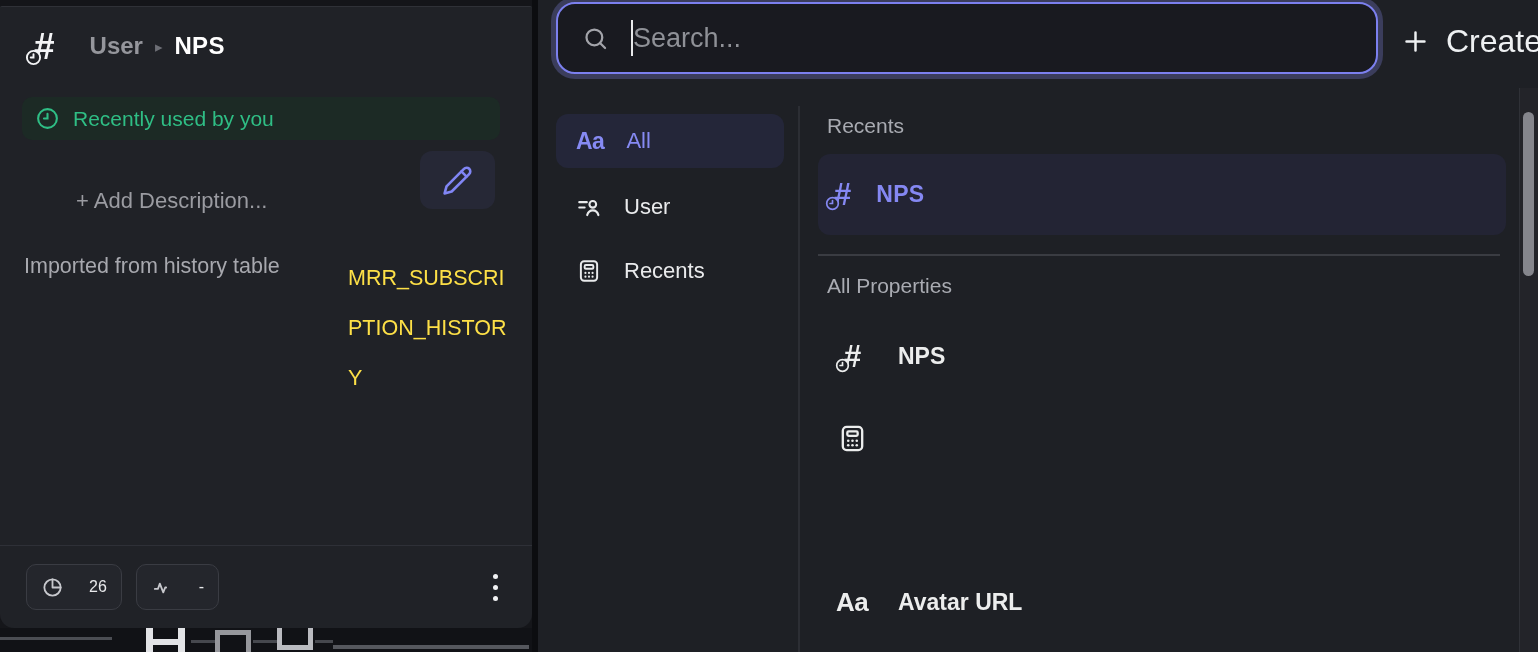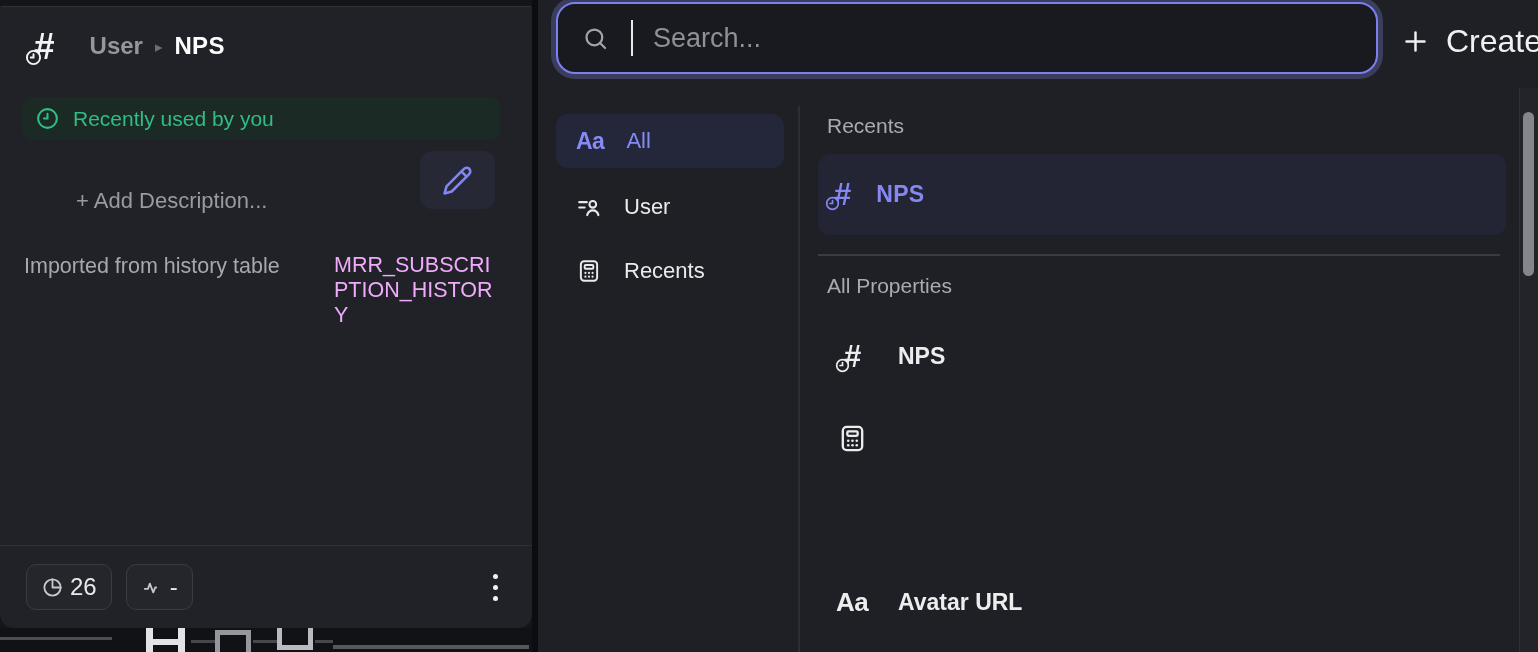--- a/index.html
+++ b/index.html
@@ -30,27 +30,27 @@
     background:#1c2a25; border-radius:10px; display:flex; align-items:center; gap:13px;
     padding-left:13px; color:#2fbe85; font-size:21px; }
   .recent-banner svg { width:25px; height:25px; }
 
   .add-desc { position:absolute; left:36px; top:181px; font-size:22px; color:#9a9ba1; cursor:pointer;margin-left:40px; }
   .edit-btn { position:absolute; left:420px; top:144px; width:75px; height:58px; border-radius:12px;
     background:#262836; display:flex; align-items:center; justify-content:center; cursor:pointer; }
   .edit-btn svg { width:31px; height:31px; color:#8186f5; }
 
   .import-label { position:absolute; left:24px; top:247px; font-size:21.5px; color:#a7a8ae; }
-  .import-value { position:absolute; left:334px; top:246px; width:160px; font-size:21.5px;
-    line-height:25px; color:#f0abfc; word-break:break-all; }
+  .import-value { position:absolute; left:348px; top:246px; width:160px; font-size:21.5px;
+    line-height:50px; color:#fde047; word-break:break-all; }
 
   .lp-footer { position:absolute; left:0; right:0; bottom:0; height:83px; border-top:1px solid #2e3037;
     display:flex; align-items:center; padding:0 26px; gap:14px; }
   .chip { height:46px; border:1px solid #3a3c43; border-radius:10px; background:#24262c;
-    display:flex; align-items:center; gap:6px; padding:0 14px; color:#e8e9eb; font-size:24px; cursor:pointer; }
+    display:flex; align-items:center; gap:25px; padding:0 14px; color:#e8e9eb; font-size:16px; cursor:pointer; }
   .chip svg { width:23px; height:23px; color:#c7c8cd; }
   .kebab { margin-left:auto; display:flex; flex-direction:column; gap:6px; padding:8px; cursor:pointer; }
   .kebab i { width:5px; height:5px; border-radius:50%; background:#f1f2f4; }
 
   
   .top-strip { position:absolute; left:0; top:0; width:532px; height:6px; background:#141519; }
   .bottom-strip { position:absolute; left:0; top:628px; width:532px; height:24px; background:#111216; overflow:hidden; }
   .bs-line1 { position:absolute; left:0; top:9px; width:112px; height:3px; background:#4b4d53; }
   .bs-h1, .bs-h2 { position:absolute; top:0; width:7px; height:24px; background:#e2e3e6; }
   .bs-h1 { left:146px; } .bs-h2 { left:178px; }
@@ -66,21 +66,21 @@
 
   .panel-gap { position:absolute; left:532px; top:0; width:6px; height:652px; background:#0c0d10; }
 
   
   .search-box { position:absolute; left:556px; top:2px; width:822px; height:72px;
     background:#191a20; border:2px solid #7c80ef; border-radius:19px;
     box-shadow:0 0 0 5px #3b3d5c; display:flex; align-items:center; padding-left:24px; }
   .search-box svg { width:27px; height:27px; color:#a3a4aa; flex:0 0 auto; }
   .caret { width:2px; height:36px; background:#e8e9eb; margin-left:22px; }
   .search-input { flex:1; height:100%; background:transparent; border:none; outline:none;
-    color:#e8e9eb; font-size:27px; font-family:"Liberation Sans", sans-serif; padding-left:20px; }
+    color:#e8e9eb; font-size:27px; font-family:"Liberation Sans", sans-serif; padding-left:0; }
   .search-input::placeholder { color:#8f9197; }
 
   
   .create-btn { position:absolute; left:1402px; top:18px; height:46px; display:flex;
     align-items:center; gap:17px; color:#eef0f2; cursor:pointer; }
   .create-btn svg { width:27px; height:27px; }
   .create-label { font-size:32px; font-weight:500; }
 
   
   .tab { position:absolute; left:556px; width:228px; height:54px; border-radius:12px;

